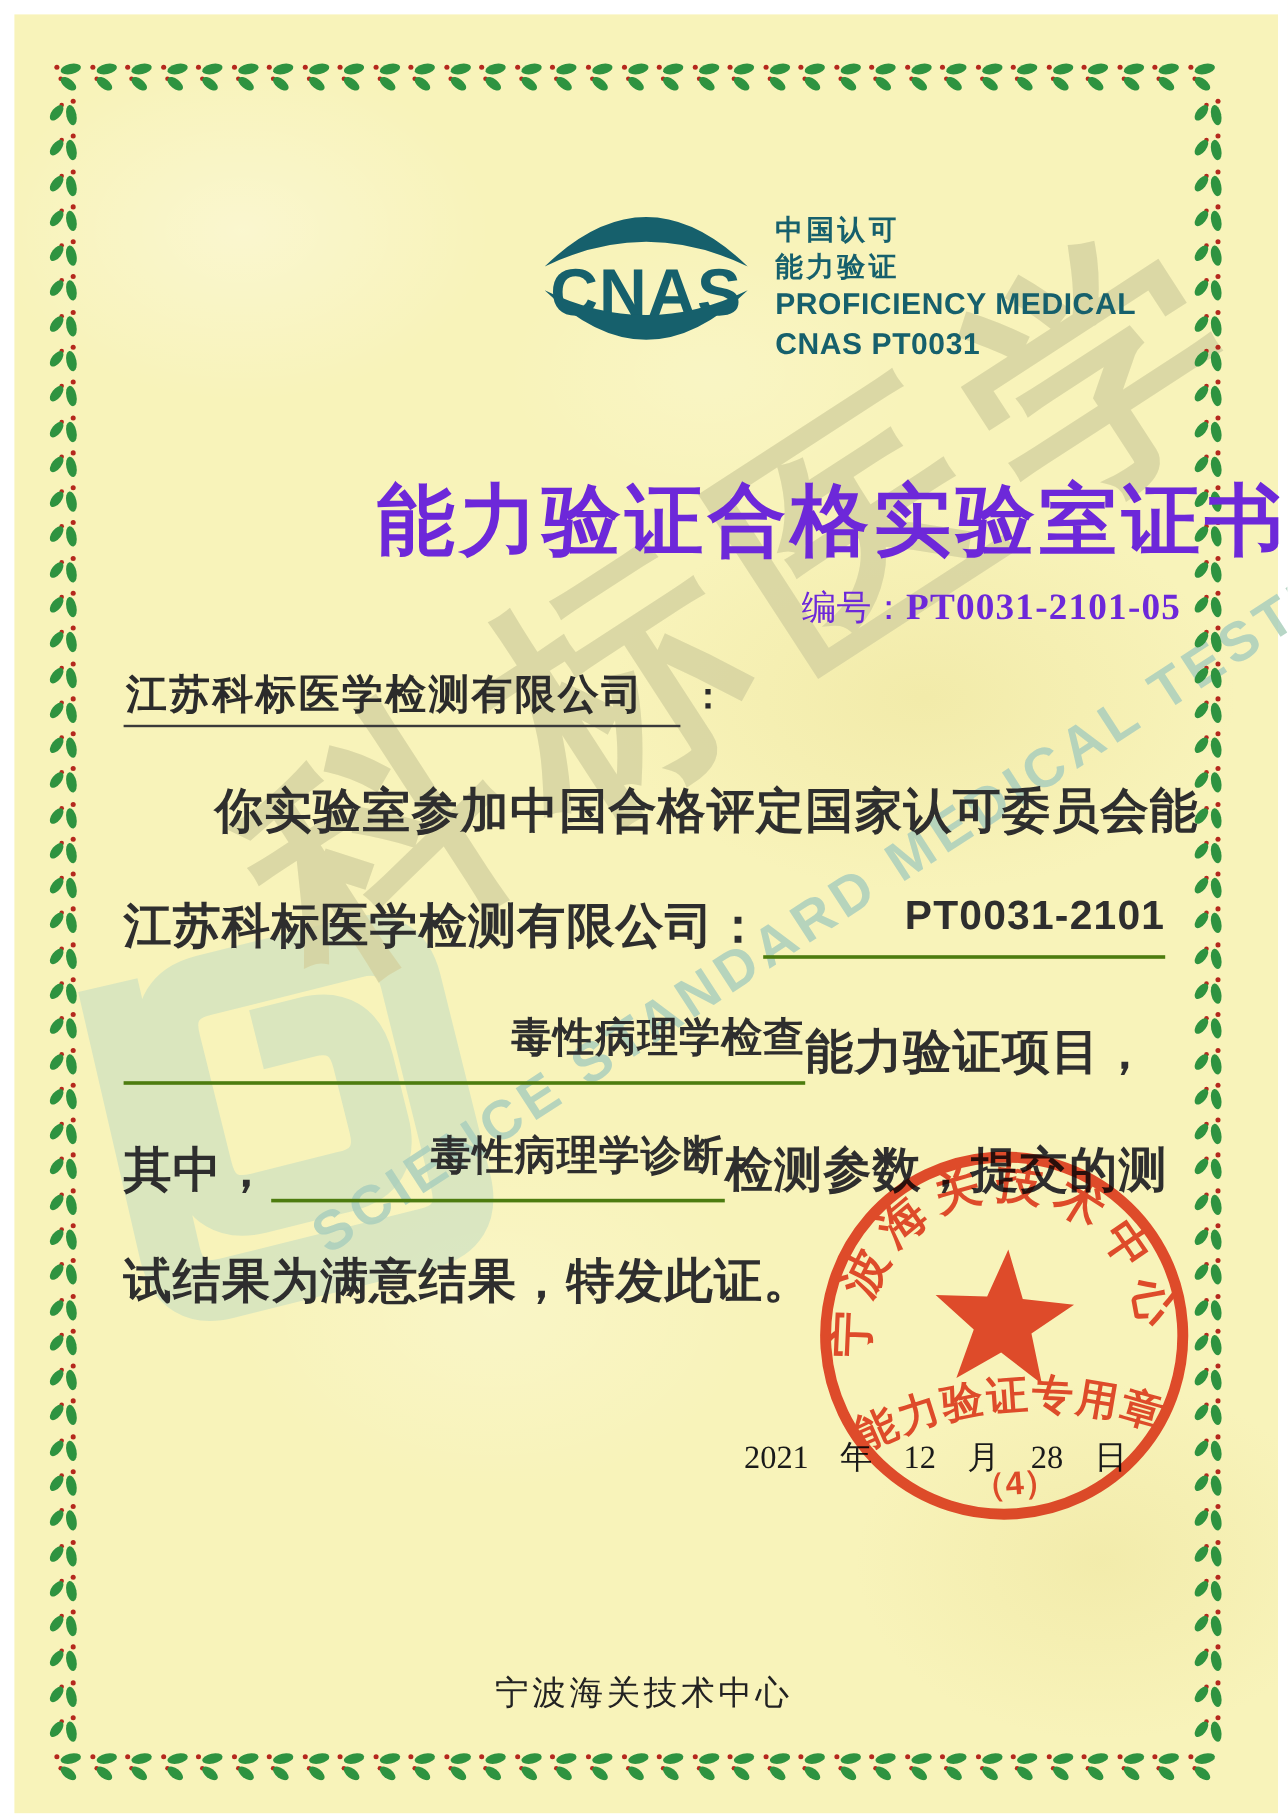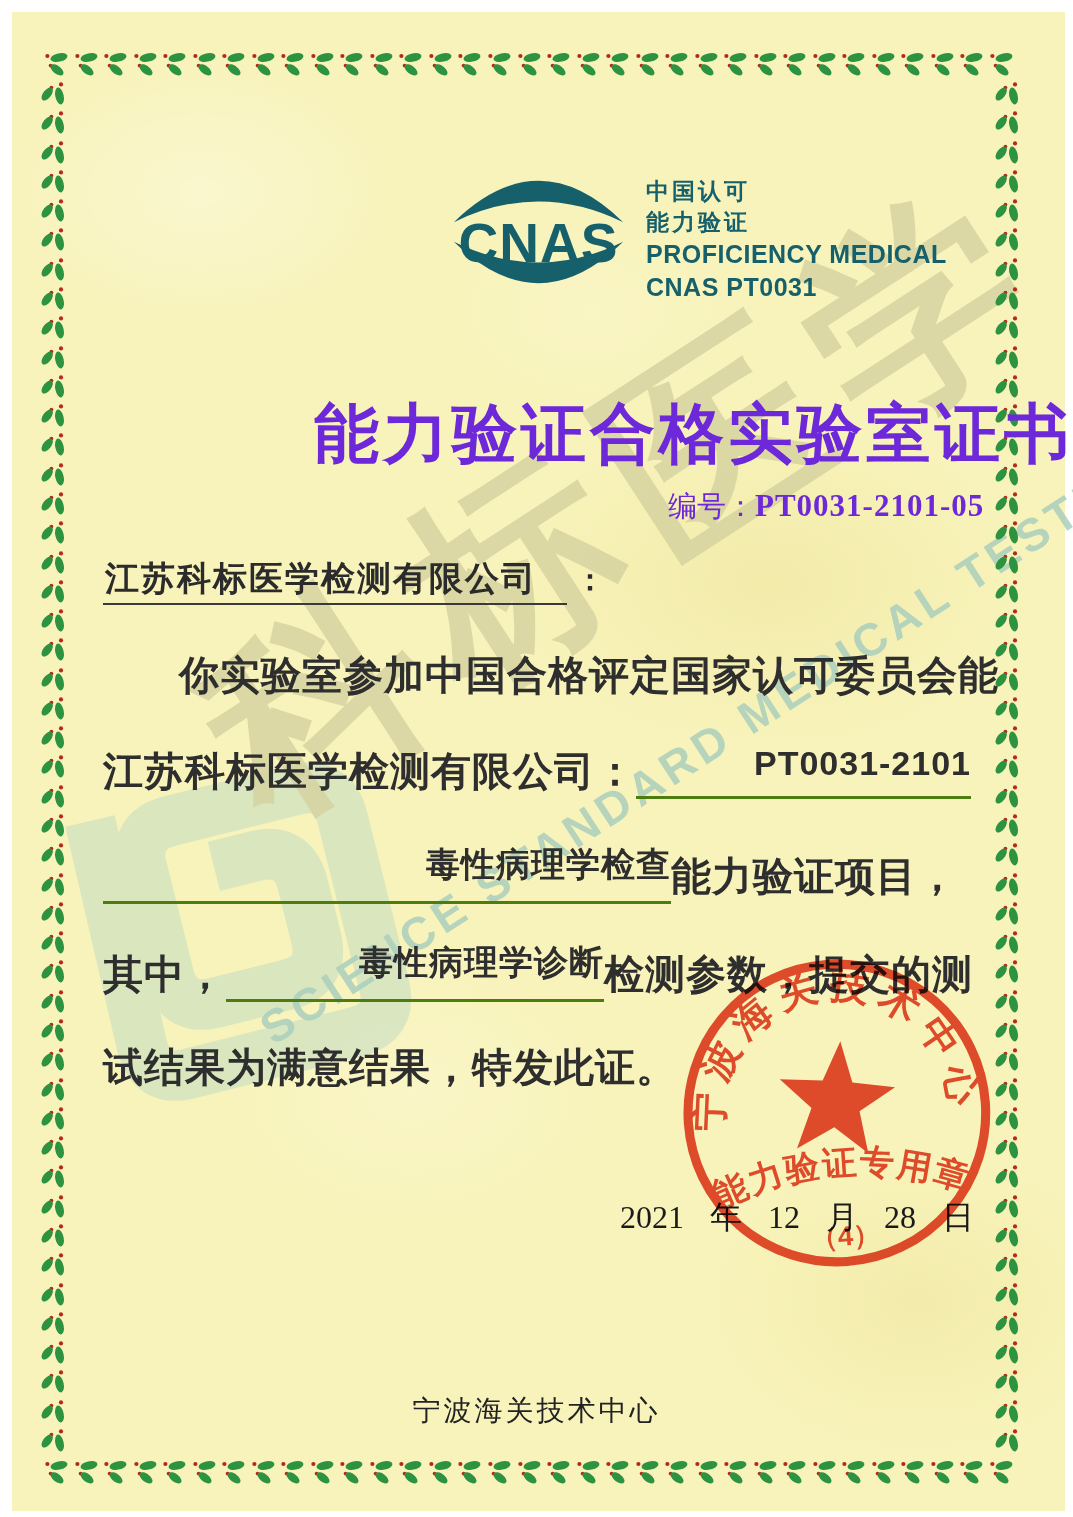--- a/index.html
+++ b/index.html
@@ -75,21 +75,21 @@
   .fill{
     display:inline-block;border-bottom:3px solid #4d7c0f;
     text-align:right;font-weight:bold;font-size:34px;
     vertical-align:bottom;padding-bottom:13px;
   }
   
   .seal{position:absolute;left:674px;top:950px;z-index:4;opacity:.9;mix-blend-mode:multiply;transform:rotate(-4deg);}
   .date-row{
     position:absolute;left:620px;top:1196px;z-index:3;
     display:flex;gap:26px;align-items:baseline;
-    font-family:"Liberation Serif", serif;font-size:32px;color:#1a1a1a;
+    font-family:"Liberation Serif", serif;font-size:27px;color:#1a1a1a;
   }
   .footer-issuer{
     position:absolute;left:0;top:1392px;width:100%;z-index:3;
     text-align:center;font-family:"Liberation Serif", serif;
     font-size:28px;letter-spacing:3px;color:#222;
   }
 </style>
 </head>
 <body>
 

